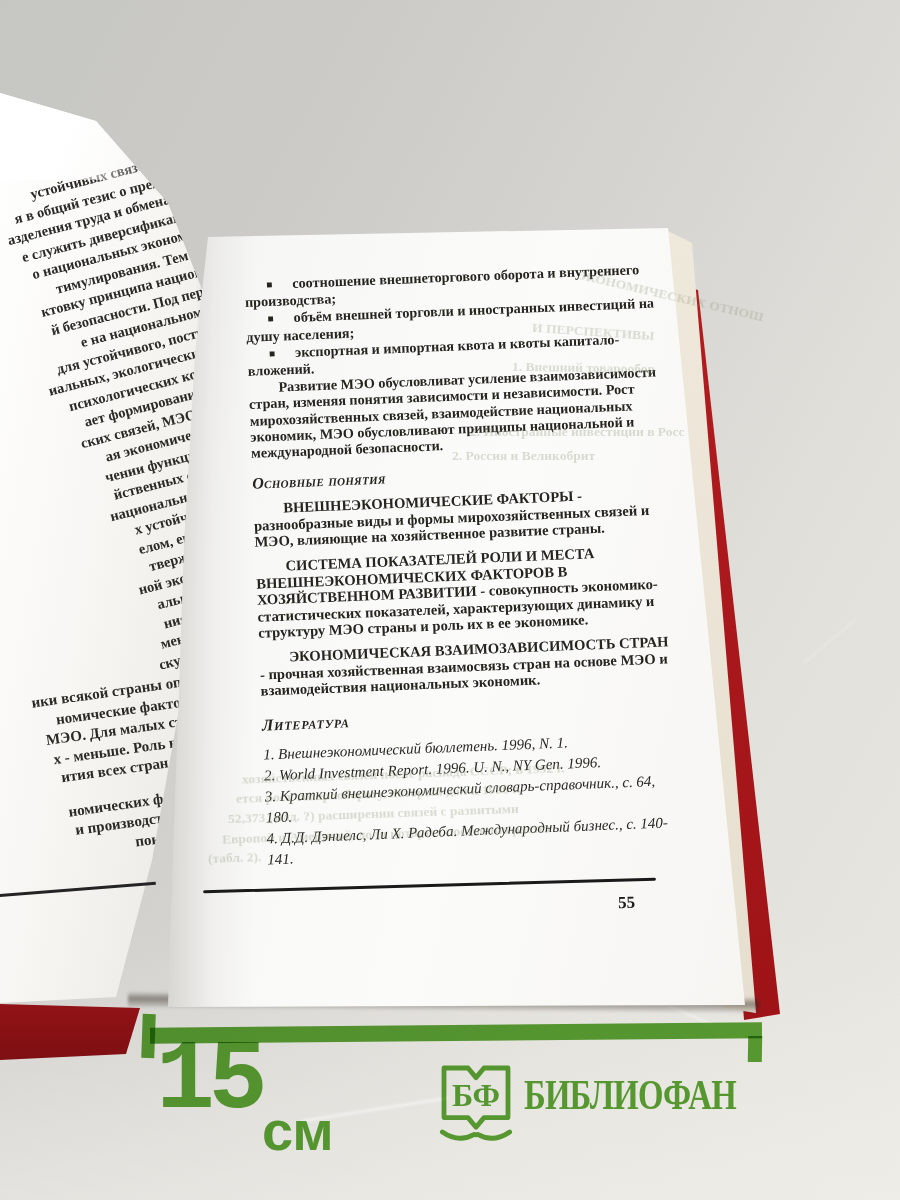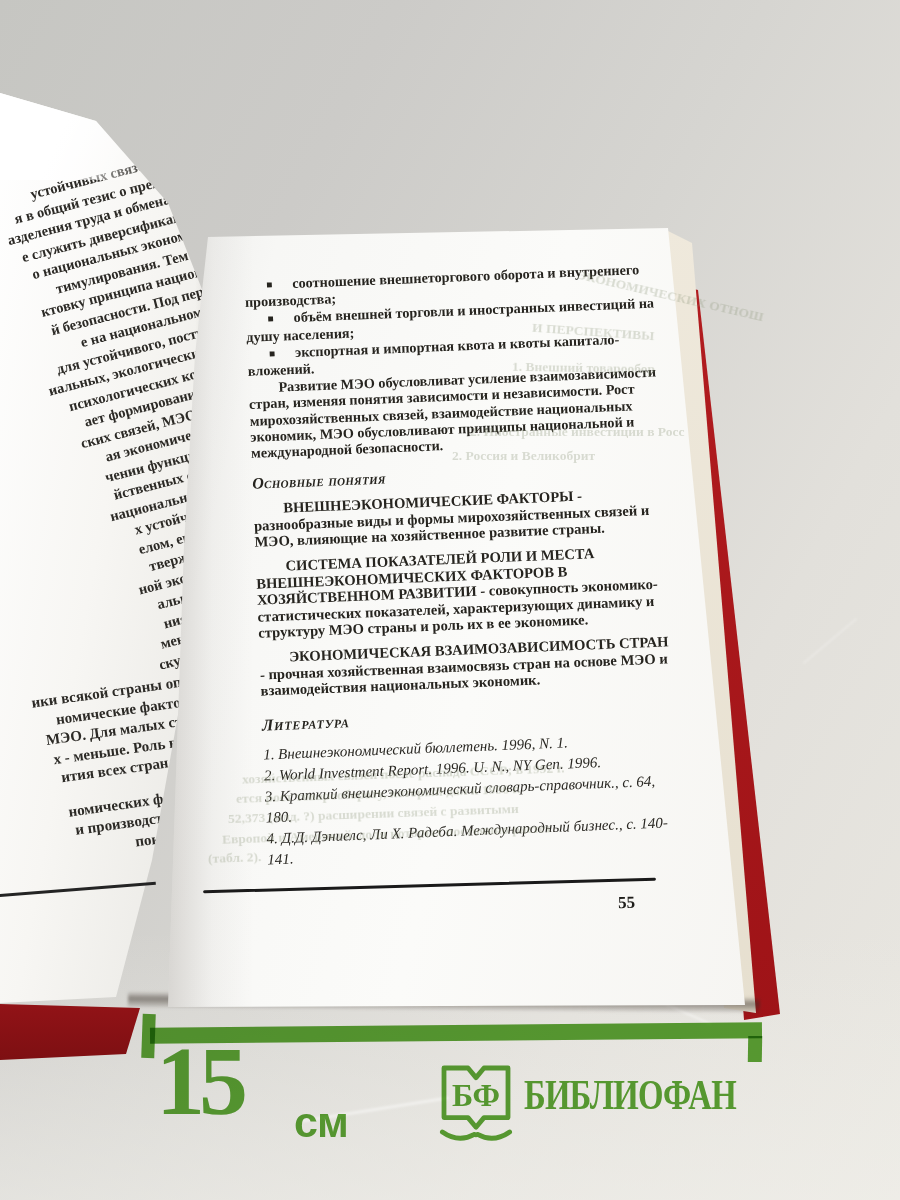--- a/index.html
+++ b/index.html
@@ -86,24 +86,24 @@
   .ghosts span:nth-child(8){left:228px;top:806px;transform:rotate(-2deg);}
   .ghosts span:nth-child(9){left:222px;top:826px;transform:rotate(-2deg);}
   .ghosts span:nth-child(10){left:208px;top:850px;transform:rotate(-2deg);}
 
   
   .wm{color:#55a22b;z-index:9;mix-blend-mode:multiply;opacity:.95;}
   .wm-shape{background:#55a22b;}
   .wm-bar{left:150px;top:1025px;width:612px;height:16px;transform:rotate(-.5deg);}
   .wm-tick-left{left:142px;top:1014px;width:13px;height:44px;transform:rotate(2deg);}
   .wm-tick-right{left:748px;top:1036px;width:14px;height:26px;transform:rotate(1deg);}
-  .wm-value{left:156px;top:1042px;font-family:Liberation Serif, serif;
+  .wm-value{left:156px;top:1042px;font-family:Liberation Mono, monospace;
     font-weight:700;font-size:98px;line-height:.8;letter-spacing:-6px;}
   .wm-unit{left:262px;top:1098px;font-family:"Liberation Sans",sans-serif;
-    font-weight:700;font-size:43px;letter-spacing:-1px;margin-left:32px;}
+    font-weight:700;font-size:56px;letter-spacing:-1px;}
   .wm-logo-book{left:436px;top:1054px;width:80px;height:92px;}
   .wm-logo-name{left:524px;top:1074px;font-weight:700;font-size:42px;line-height:1;
     transform:scaleX(.78);transform-origin:0 50%;letter-spacing:-1px;}
 </style>
 </head>
 <body>
 
 <div class="abs stage"></div>
 <div class="abs table-light"></div>
 <div class="abs scuff s1"></div>

